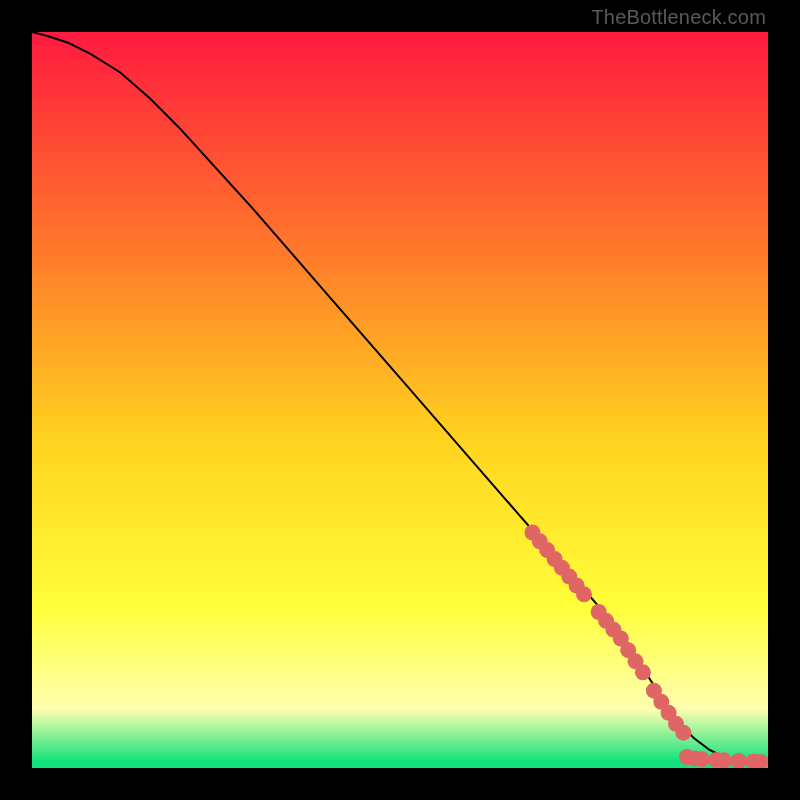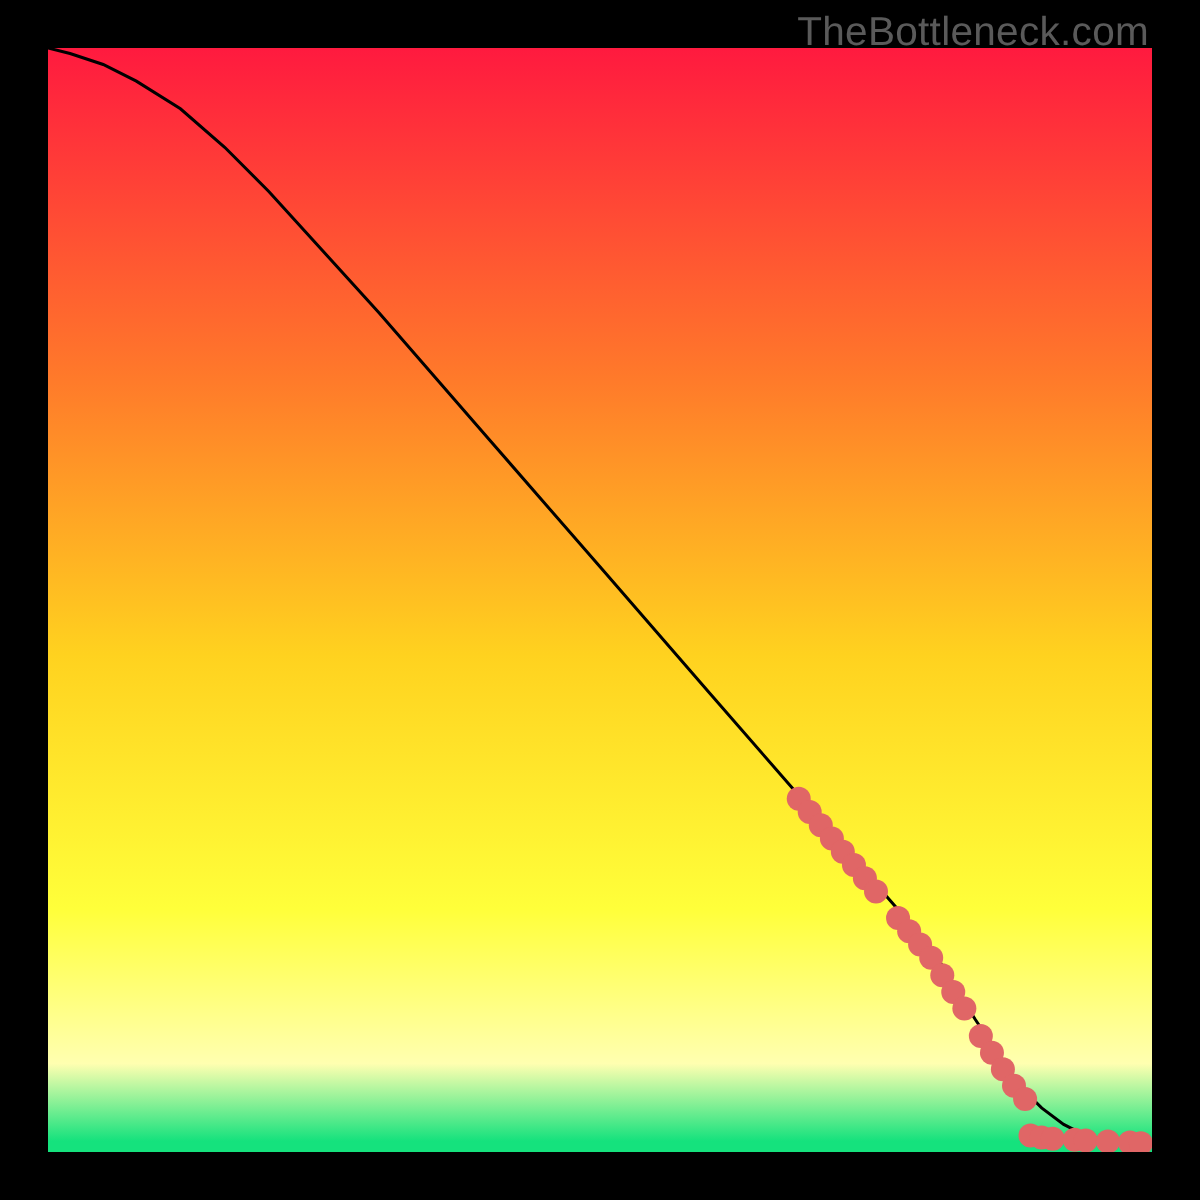--- a/index.html
+++ b/index.html
@@ -25,21 +25,21 @@
     top: 32px;
     width: 736px;
     height: 736px;
     overflow: hidden;
   }
   .caption {
     position: absolute;
     top: 6px;
     right: 34px;
     color: #5a5a5a;
-    font-size: 27px;
+    font-size: 20px;
     font-weight: 500;
     letter-spacing: 0.2px;
   }
   svg { display: block; }
 </style>
 </head>
 <body>
 
 <div class="frame">
 

